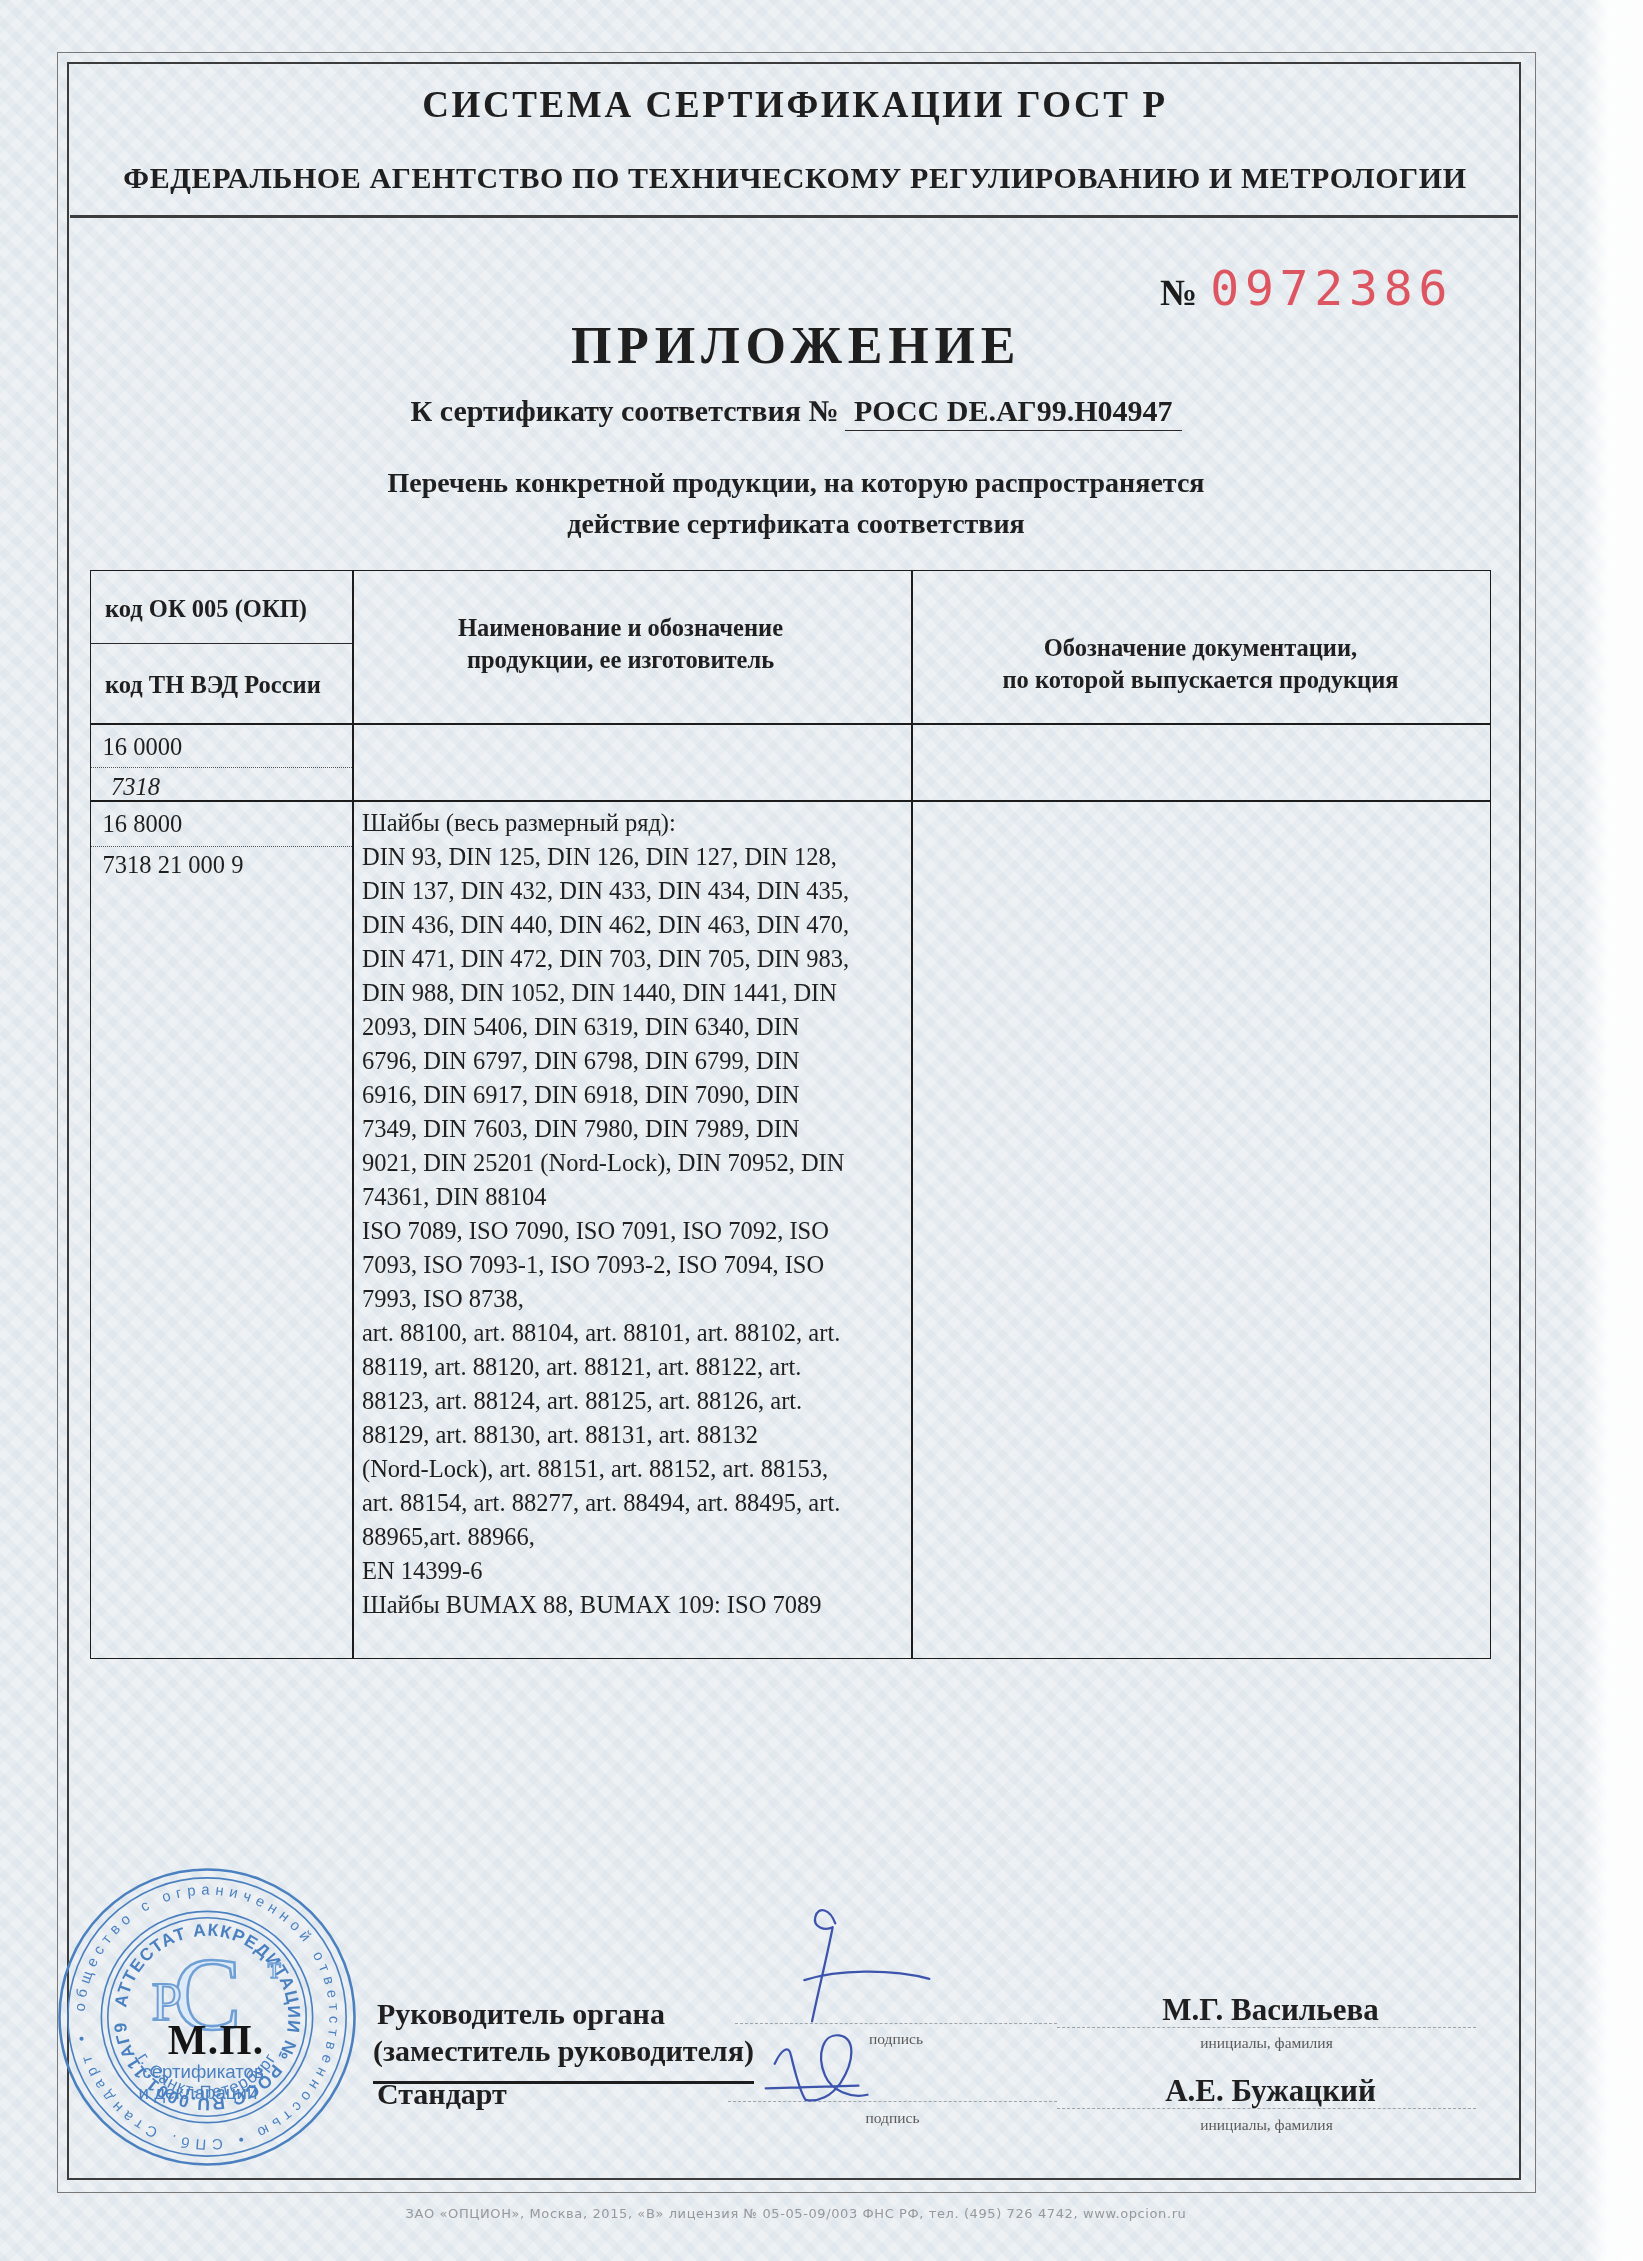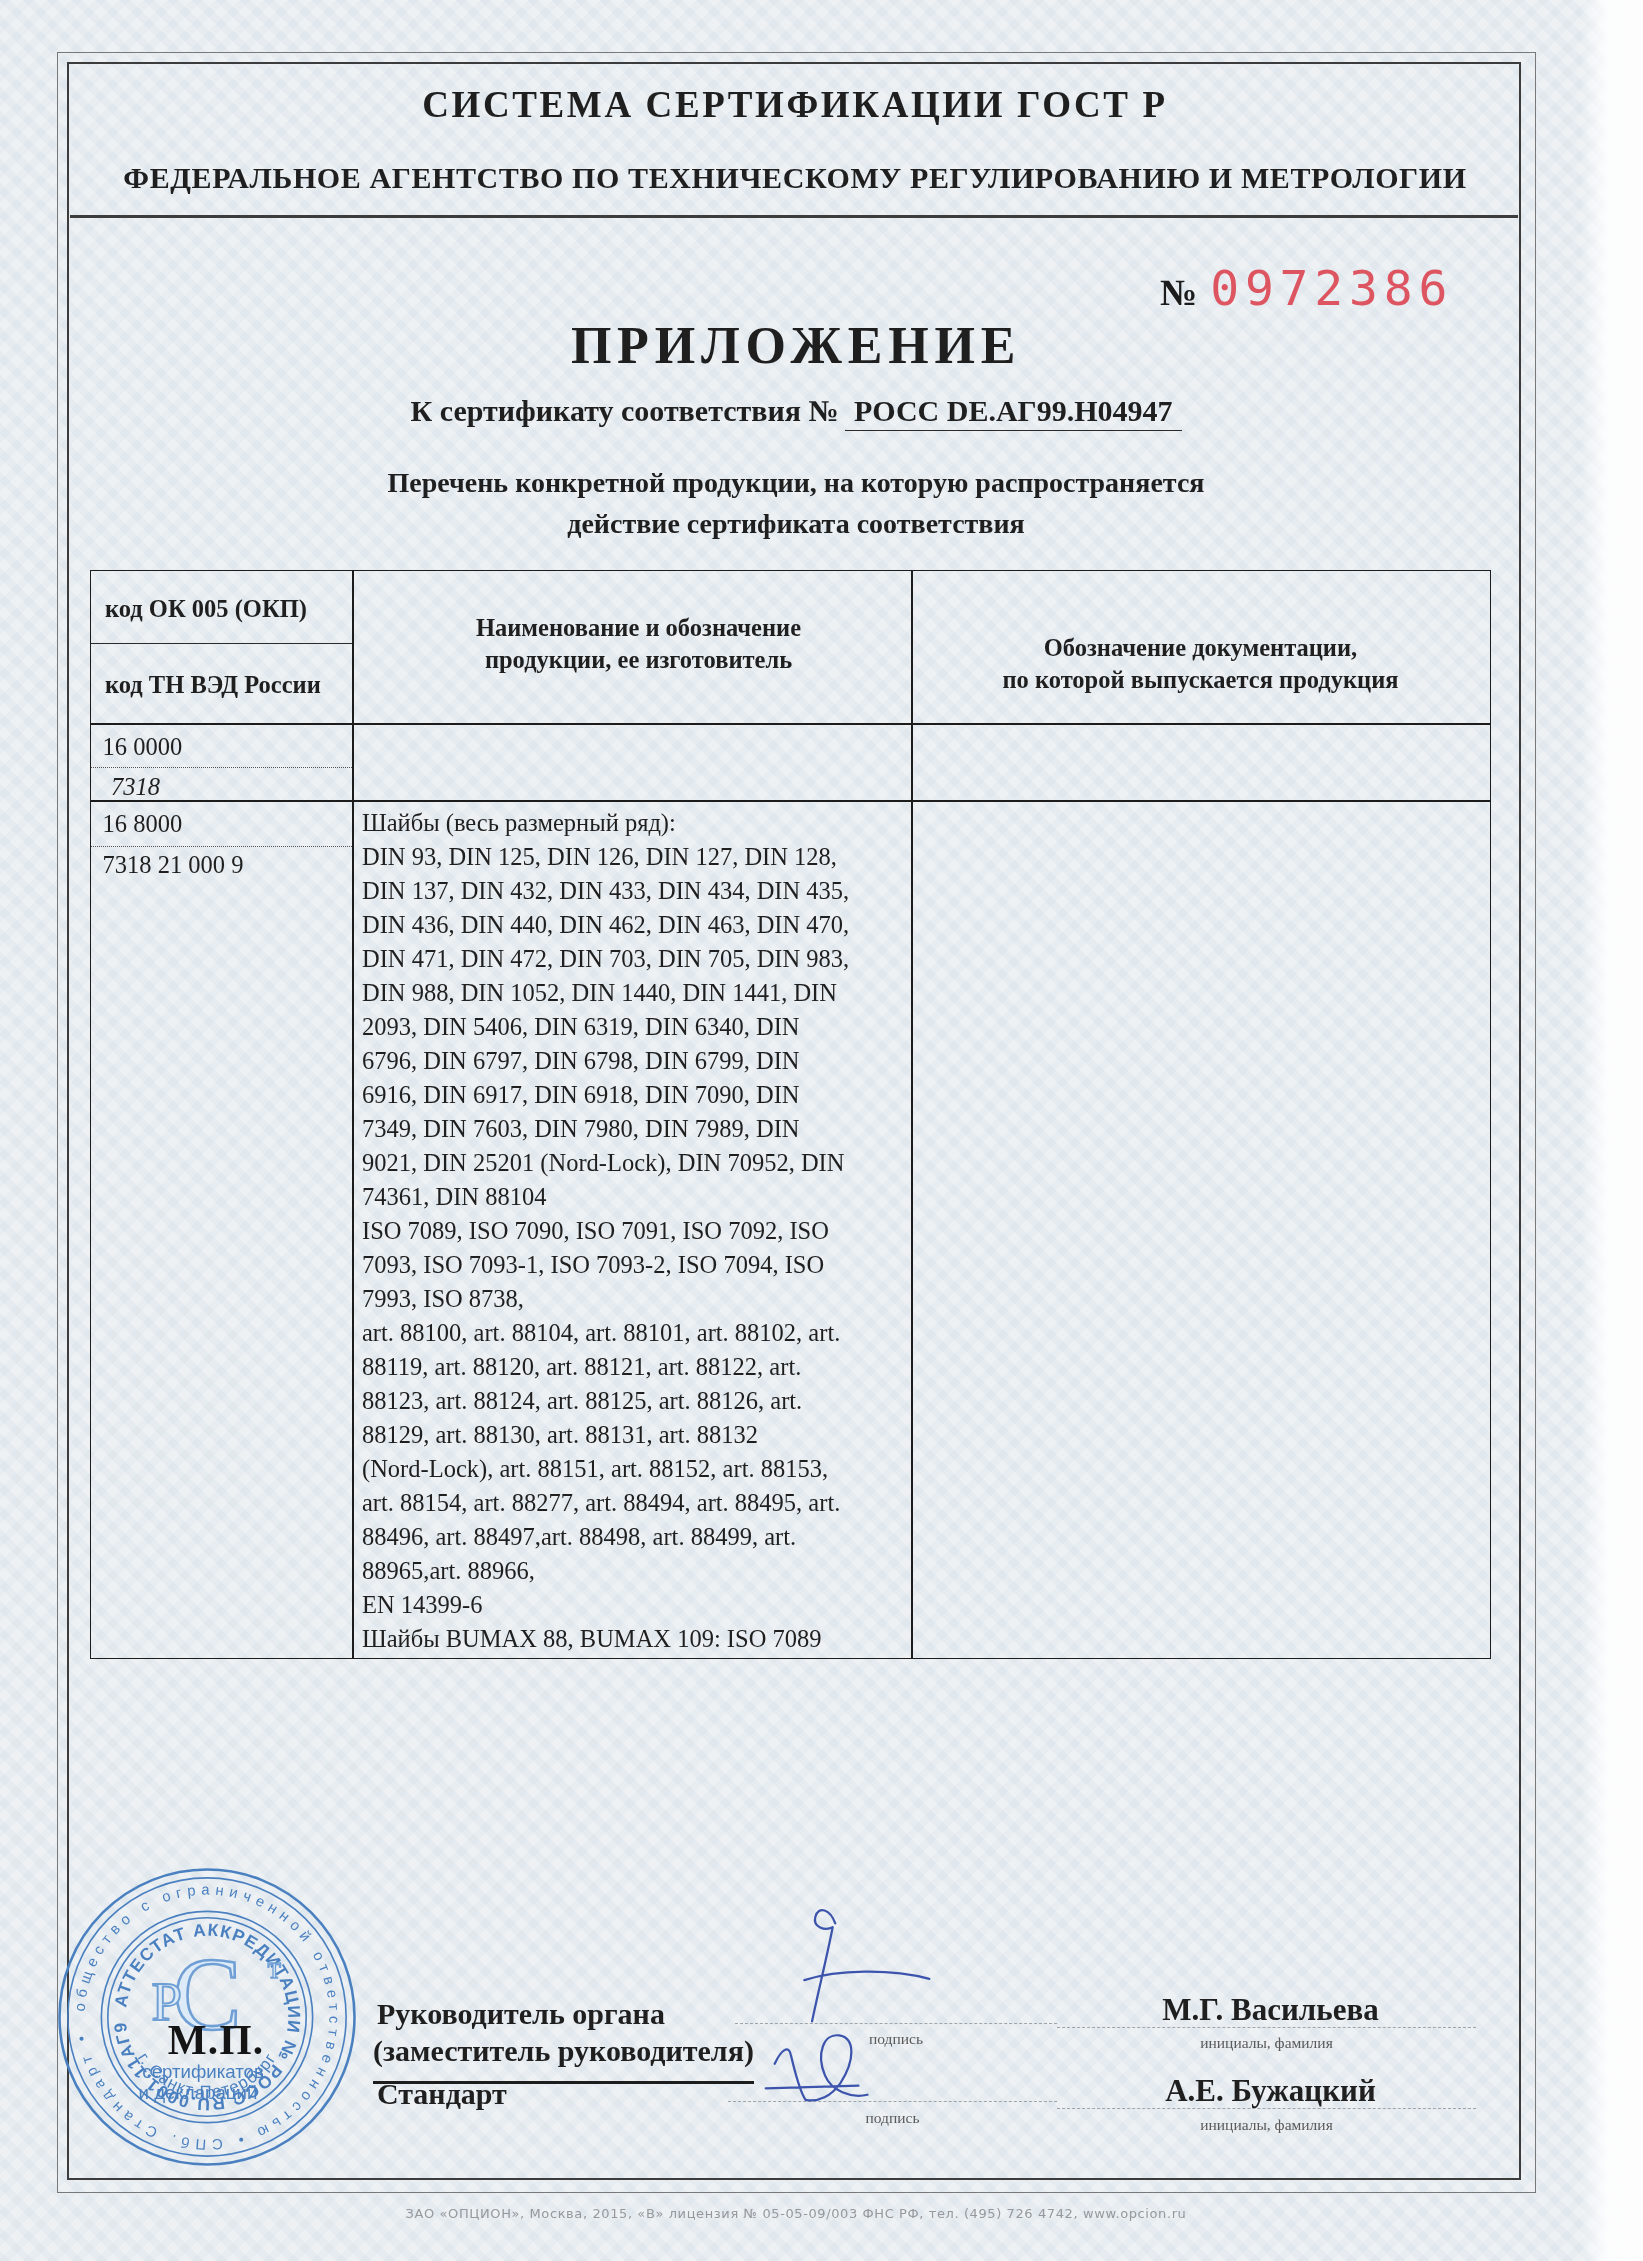--- a/index.html
+++ b/index.html
@@ -33,21 +33,21 @@
   
   .tbl{left:90px; top:570px; width:1399px; height:1087px; border:1.9px solid #1c1c1c;}
   .tbl .vline1{left:261px; top:0; width:1.9px; height:100%; background:#1c1c1c;}
   .tbl .vline2{left:820px; top:0; width:1.9px; height:100%; background:#1c1c1c;}
   .tbl .h-head{left:0; top:152px; width:100%; height:1.9px; background:#1c1c1c;}
   .tbl .h-row1{left:0; top:229px; width:100%; height:1.9px; background:#1c1c1c;}
   .tbl .c1div{left:0; top:72px; width:261px; height:1.3px; background:#2a2a2a;}
   .th{font-size:24.5px; font-weight:700; line-height:32px;}
   .c1t{left:14px; top:22px; width:238px;}
   .c1b{left:14px; top:98px; width:238px;font-family:Liberation Serif, serif;}
-  .c2h{left:269px; top:41px; width:557px; text-align:center; white-space:pre-line;}
+  .c2h{left:251px; top:41px; width:557px; text-align:center; white-space:pre-line;}
   .c3h{left:822px; top:41px; width:575px; text-align:center; white-space:pre-line;margin-top:20px;}
   .code{font-size:24.5px; line-height:31px;}
   .r1okp{left:11.6px; top:160px;}
   .r1dot{left:0; top:196px; width:261px; border-top:1.9px dotted #555;}
   .r1tn{left:20px; top:200px;font-style:italic;}
   .r2okp{left:11.6px; top:237px;}
   .r2dot{left:0; top:275px; width:261px; border-top:1.9px dotted #555;}
   .r2tn{left:11.6px; top:278px;}
   .product{left:271px; top:235px; width:547px; font-size:24.5px;}
   .product div{white-space:nowrap; height:34px; line-height:34px;}
@@ -136,21 +136,20 @@
         <div>74361, DIN 88104</div>
         <div>ISO 7089, ISO 7090, ISO 7091, ISO 7092, ISO</div>
         <div>7093, ISO 7093-1, ISO 7093-2, ISO 7094, ISO</div>
         <div>7993, ISO 8738,</div>
         <div>art. 88100, art. 88104, art. 88101, art. 88102, art.</div>
         <div>88119, art. 88120, art. 88121, art. 88122, art.</div>
         <div>88123, art. 88124, art. 88125, art. 88126, art.</div>
         <div>88129, art. 88130, art. 88131, art. 88132</div>
         <div>(Nord-Lock), art. 88151, art. 88152, art. 88153,</div>
         <div>art. 88154, art. 88277, art. 88494, art. 88495, art.</div>
-        <div>88496, art. 88497,art. 88498, art. 88499, art.</div>
         <div>88965,art. 88966,</div>
         <div>EN 14399-6</div>
         <div>Шайбы BUMAX 88, BUMAX 109: ISO 7089</div>
       </div>
   </div>
 
   <svg class="abs stamp" width="304" height="304" viewBox="0 0 472 472">
     <defs>
       <path id="ringOuter" d="M 46 236 A 190 190 0 1 1 426 236 A 190 190 0 1 1 46 236"></path>
       <path id="ringMid" d="M 110 236 A 126 126 0 1 1 362 236 A 126 126 0 1 1 110 236"></path>

